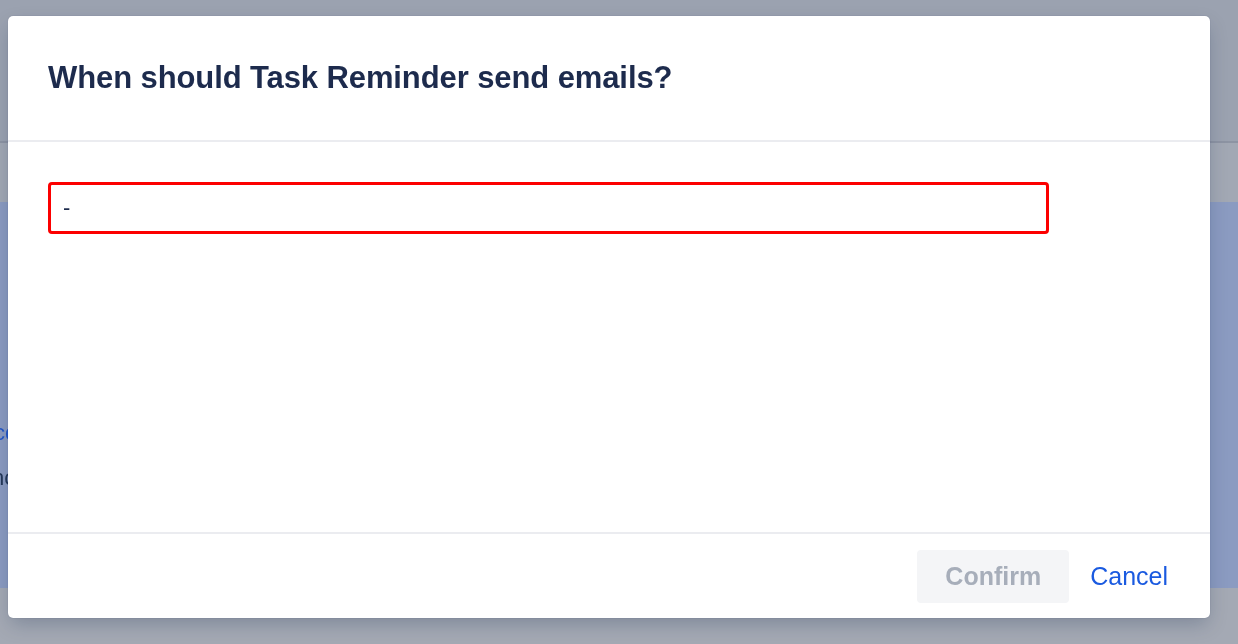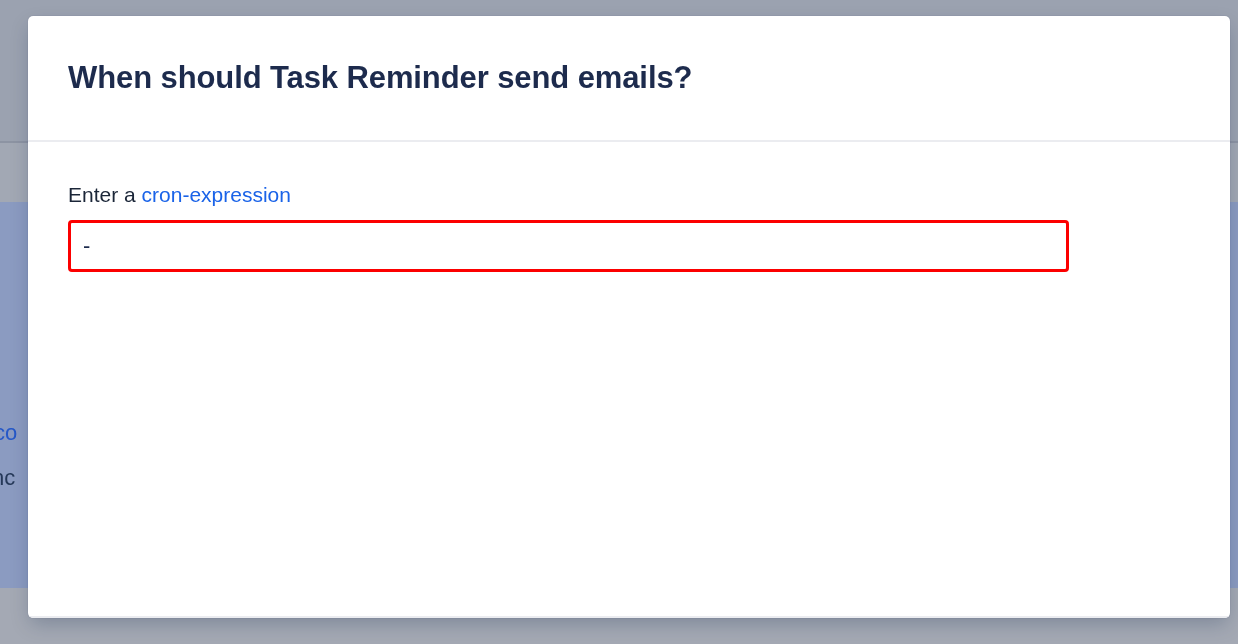--- a/index.html
+++ b/index.html
@@ -28,21 +28,21 @@
     font-size: 22px; color: #2558c8; white-space: nowrap;
   }
   #bd-text-dark {
     position: absolute; left: -8px; top: 465px;
     font-size: 22px; color: #253858; white-space: nowrap;
   }
 
   
   #dialog {
     position: absolute;
-    left: 28px; top: 16px;
+    left: 8px; top: 16px;
     width: 1202px; height: 602px;
     background: #ffffff;
     border-radius: 5px;
     box-shadow: 0 0 1px rgba(9,30,66,.31), 0 8px 20px -3px rgba(9,30,66,.25);
     display: flex; flex-direction: column;
     overflow: hidden;
   }
 
   
   #dlg-header {
@@ -151,23 +151,24 @@
 <div id="dialog">
 
   <div id="dlg-header">
     <div id="dlg-title">When should Task Reminder send emails?</div>
   </div>
 
   <div class="divider"></div>
 
   <div id="dlg-body">
 
-    <div id="field-label">
-      <span class="lbl-static">Enter a </span><a id="cron-link" href="#">cron-expression</a>
-    </div>
 
     <input id="cron-input" type="text" value="-" style="">
 
   </div>
 
   <div class="divider"></div>
 
+  <div id="dlg-footer">
+    <button id="confirm-button" disabled="">Confirm</button>
+    <button id="cancel-button">Cancel</button>
+  </div>
 </div>
 
 </body></html>

